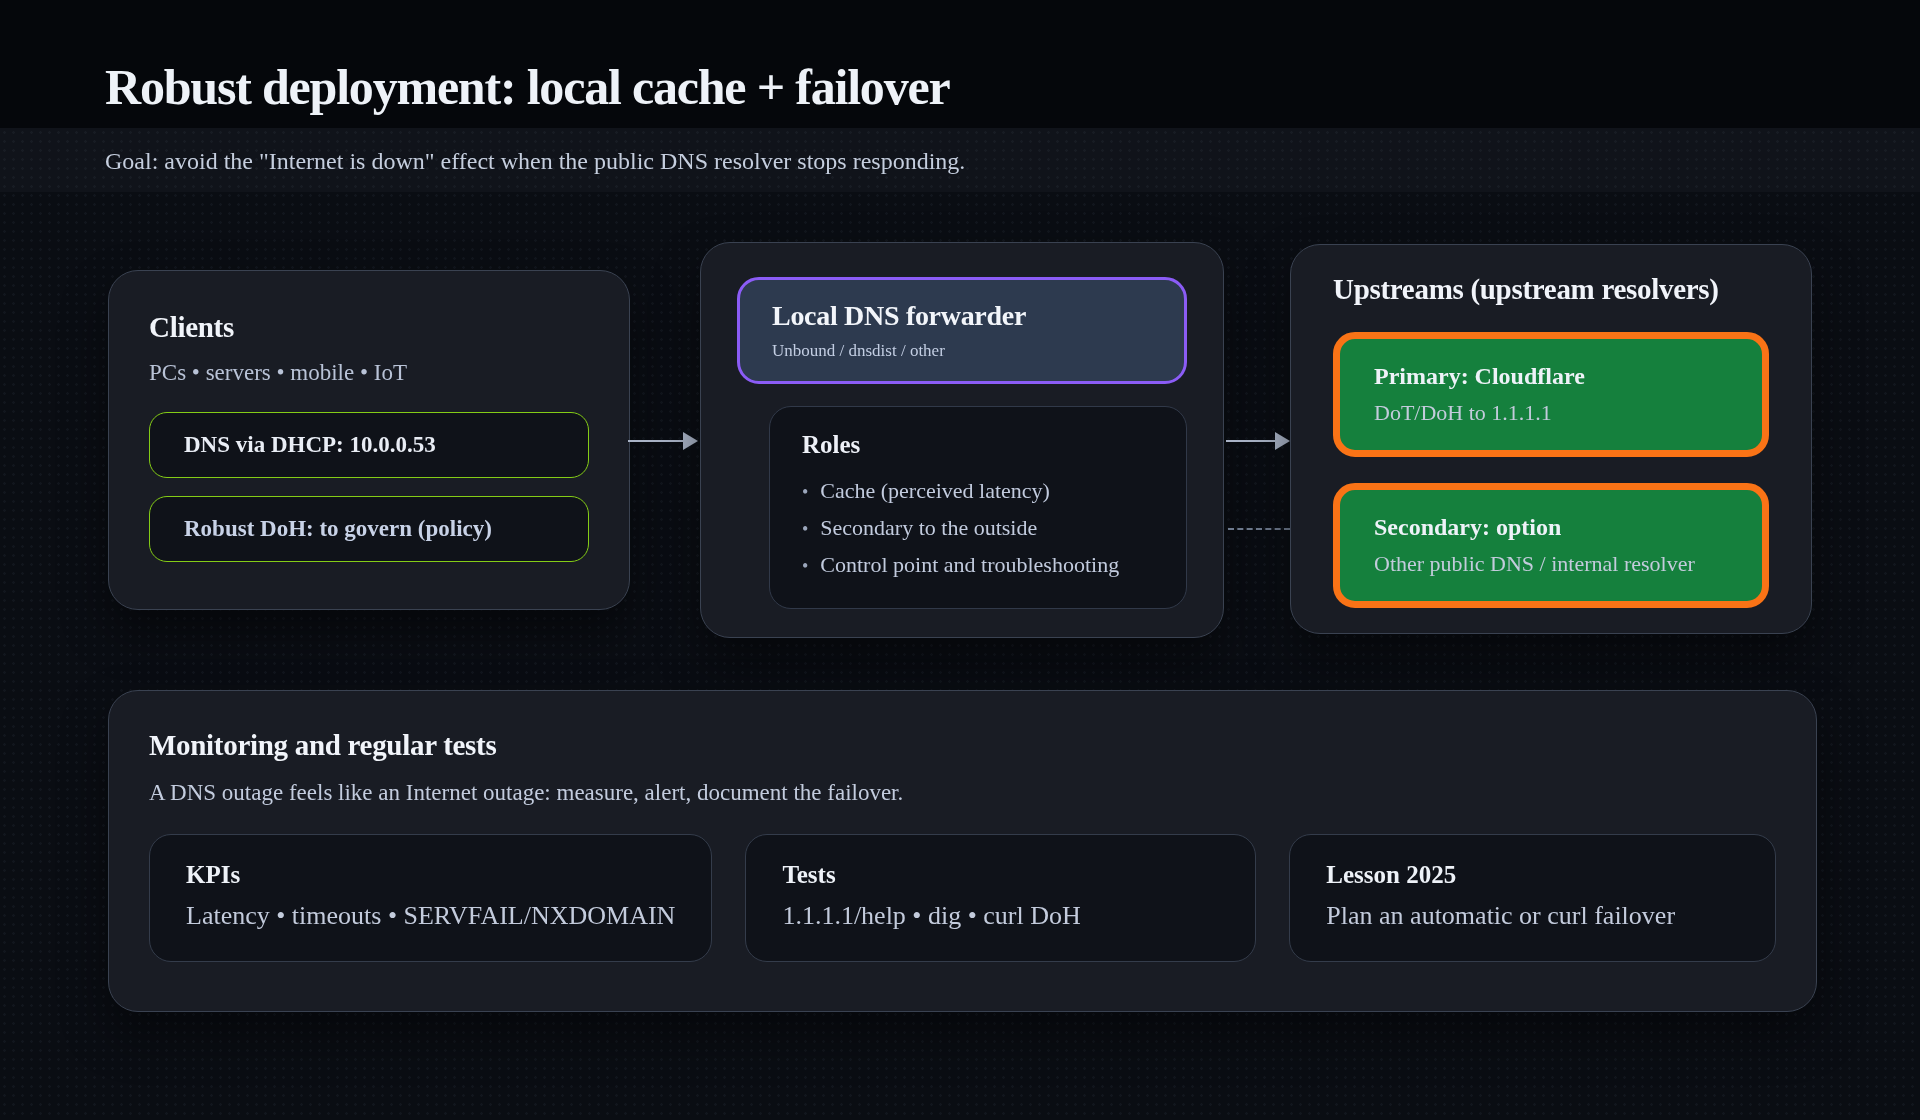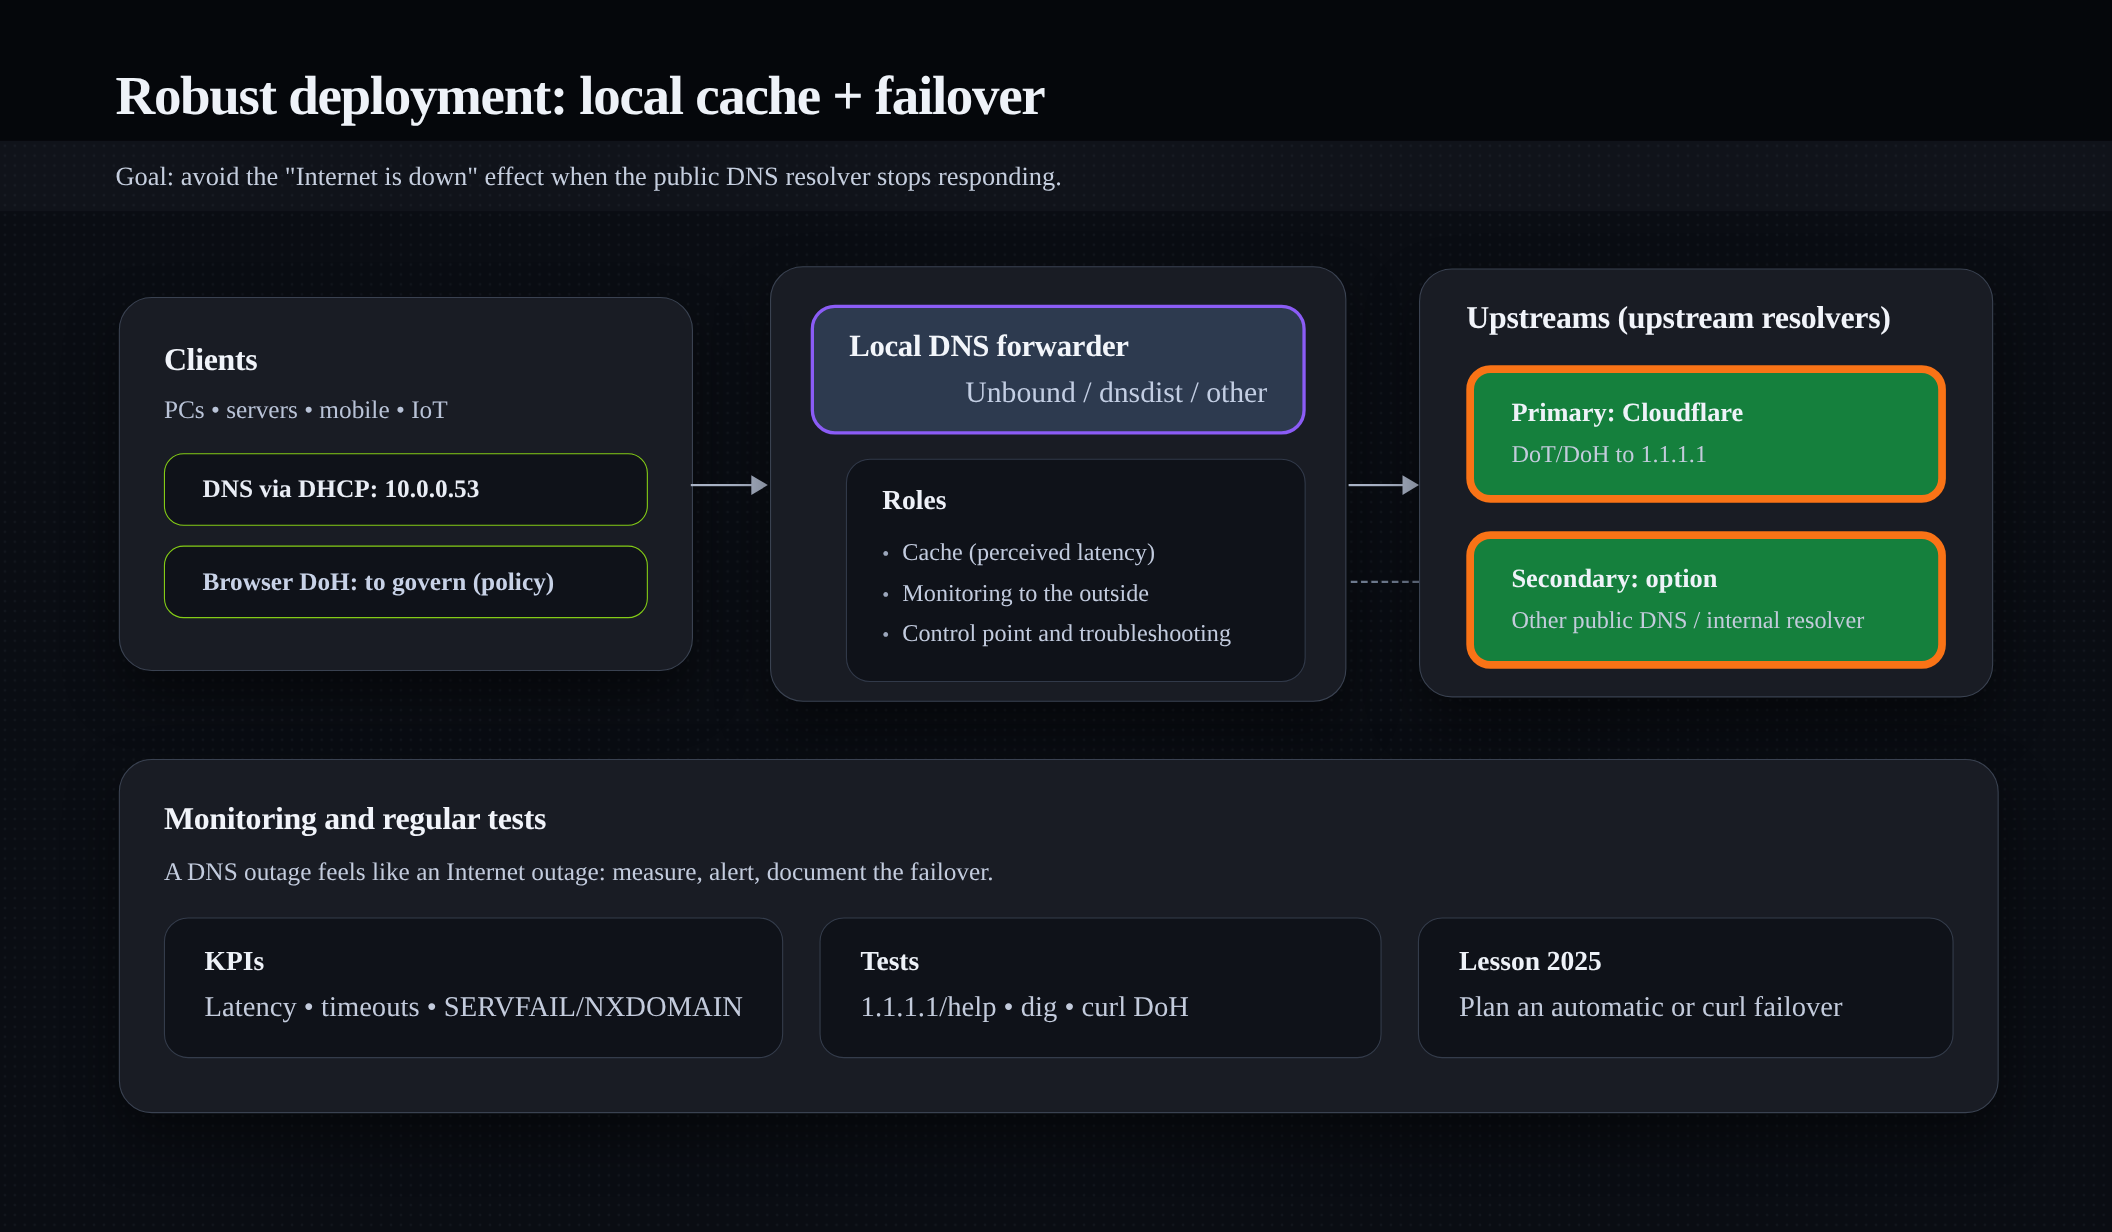--- a/index.html
+++ b/index.html
@@ -35,21 +35,21 @@
   
   .chips{margin-top:26px;display:flex;flex-direction:column;gap:18px;}
   .chip{height:64px;border-radius:18px;background:#0f1219;border:1px solid #84cc16;
     display:flex;align-items:center;padding:0 34px;
     font-size:23px;font-weight:700;color:#e9edf5;white-space:nowrap;}
   .chips div.chip:nth-of-type(2){color:#c8d2e7;}
 
   
   .highlight{background:#2d3a4f;border:3px solid #8b5cf6;border-radius:22px;padding:20px 32px;}
   .h3{margin:0;font-size:28px;font-weight:800;letter-spacing:-0.3px;color:#f2f5fa;white-space:nowrap;}
-  .highlight .sub{margin:9px 0 0;font-size:27px;color:#c3cee3;white-space:nowrap;text-align:right;}
+  .highlight .sub{margin:9px 0 0;font-size:17px;color:#c3cee3;white-space:nowrap;}
   .roles{margin-top:22px;background:#0f1219;border:1px solid #313949;border-radius:22px;padding:24px 32px;margin-left:32px;}
   .h4{margin:0;font-size:25px;font-weight:700;color:#eef1f8;}
   .roles ul{list-style:none;margin:14px 0 0;padding:0;}
   .roles li{font-size:22px;color:#c2cbde;line-height:35px;white-space:nowrap;}
   .roles li::before{content:"\2022";color:#9ba6bb;font-size:18px;margin-right:12px;}
 
   
   .optbox{margin-top:26px;background:#15803d;border:7px solid #f97316;border-radius:22px;padding:24px 34px;}
   .optbox .t{margin:0;font-size:24px;font-weight:800;color:#eef2f8;white-space:nowrap;}
   .optbox .d{margin:10px 0 0;font-size:22px;color:#c3cbdc;white-space:nowrap;}
@@ -84,39 +84,39 @@
   <section class="card clients">
     <h2 class="h2">Clients</h2>
     <p class="muted">PCs • servers • mobile • IoT</p>
     <div class="chips">
 
         <div class="chip">
           <span>DNS via DHCP: 10.0.0.53</span>
         </div>
 
         <div class="chip">
-          <span>Browser DoH: to govern (policy)</span>
+          <span>Robust DoH: to govern (policy)</span>
         </div>
       </div>
   </section>
 
   <div class="arrow" id="arrow1"></div>
 
   <section class="card forwarder">
     <div class="highlight">
       <h2 class="h3">Local DNS forwarder</h2>
       <p class="sub">Unbound / dnsdist / other</p>
     </div>
     <div class="roles">
       <h3 class="h4">Roles</h3>
       <ul>
 
           <li>Cache (perceived latency)</li>
 
-          <li>Monitoring to the outside</li>
+          <li>Secondary to the outside</li>
 
           <li>Control point and troubleshooting</li>
         </ul>
     </div>
   </section>
 
   <div class="arrow" id="arrow2"></div>
   <div class="dashed"></div>
 
   <section class="card upstreams">

